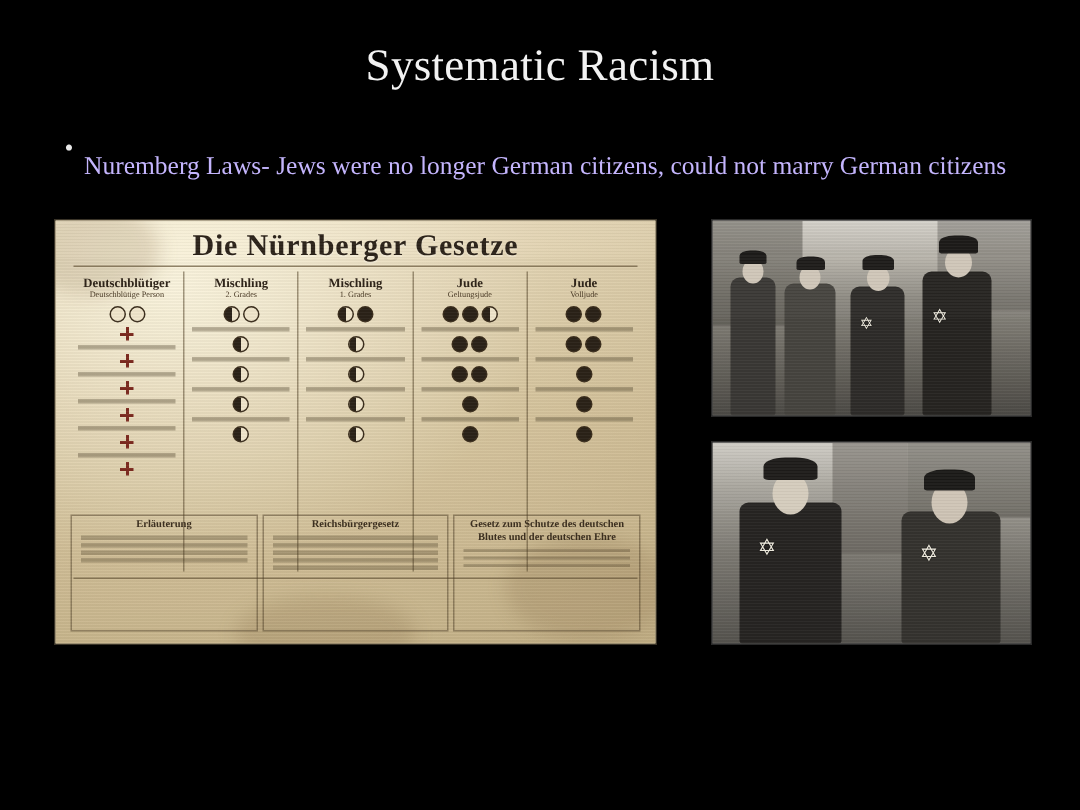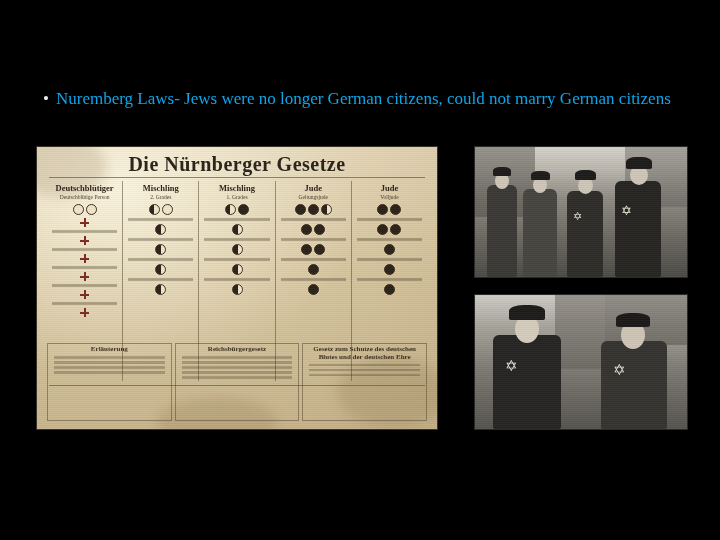--- a/index.html
+++ b/index.html
@@ -48,21 +48,22 @@
     font-size: 17px;
     line-height: 25px;
     color: #e8e8e8;
     text-align: center;
   }
   .bullet-text {
     flex: 1 1 auto;
     font-family: "Liberation Serif", serif;
     font-size: 17px;
     line-height: 25px;
-    color: #0ea5e9;
+    color: #c4b5fd;
+    margin-top: 12px;
   }
   
   .media {
     position: absolute;
     top: 146px;
     left: 0;
     width: 720px;
     height: 290px;
   }
   
@@ -261,20 +262,21 @@
     background-image:
       repeating-linear-gradient(0deg, rgba(255,255,255,0.035) 0 1px, rgba(0,0,0,0.035) 1px 2px);
     pointer-events: none;
   }
 </style>
 </head>
 <body>
 
 <div class="slide">
 
+  <div class="slide-title">Systematic Racism</div>
 
   <div class="bullet-block">
     <div class="bullet-row">
       <div class="bullet-dot">•</div>
       <div class="bullet-text">Nuremberg Laws- Jews were no longer German citizens, could not marry German citizens</div>
     </div>
   </div>
 
   <div class="media">
 

